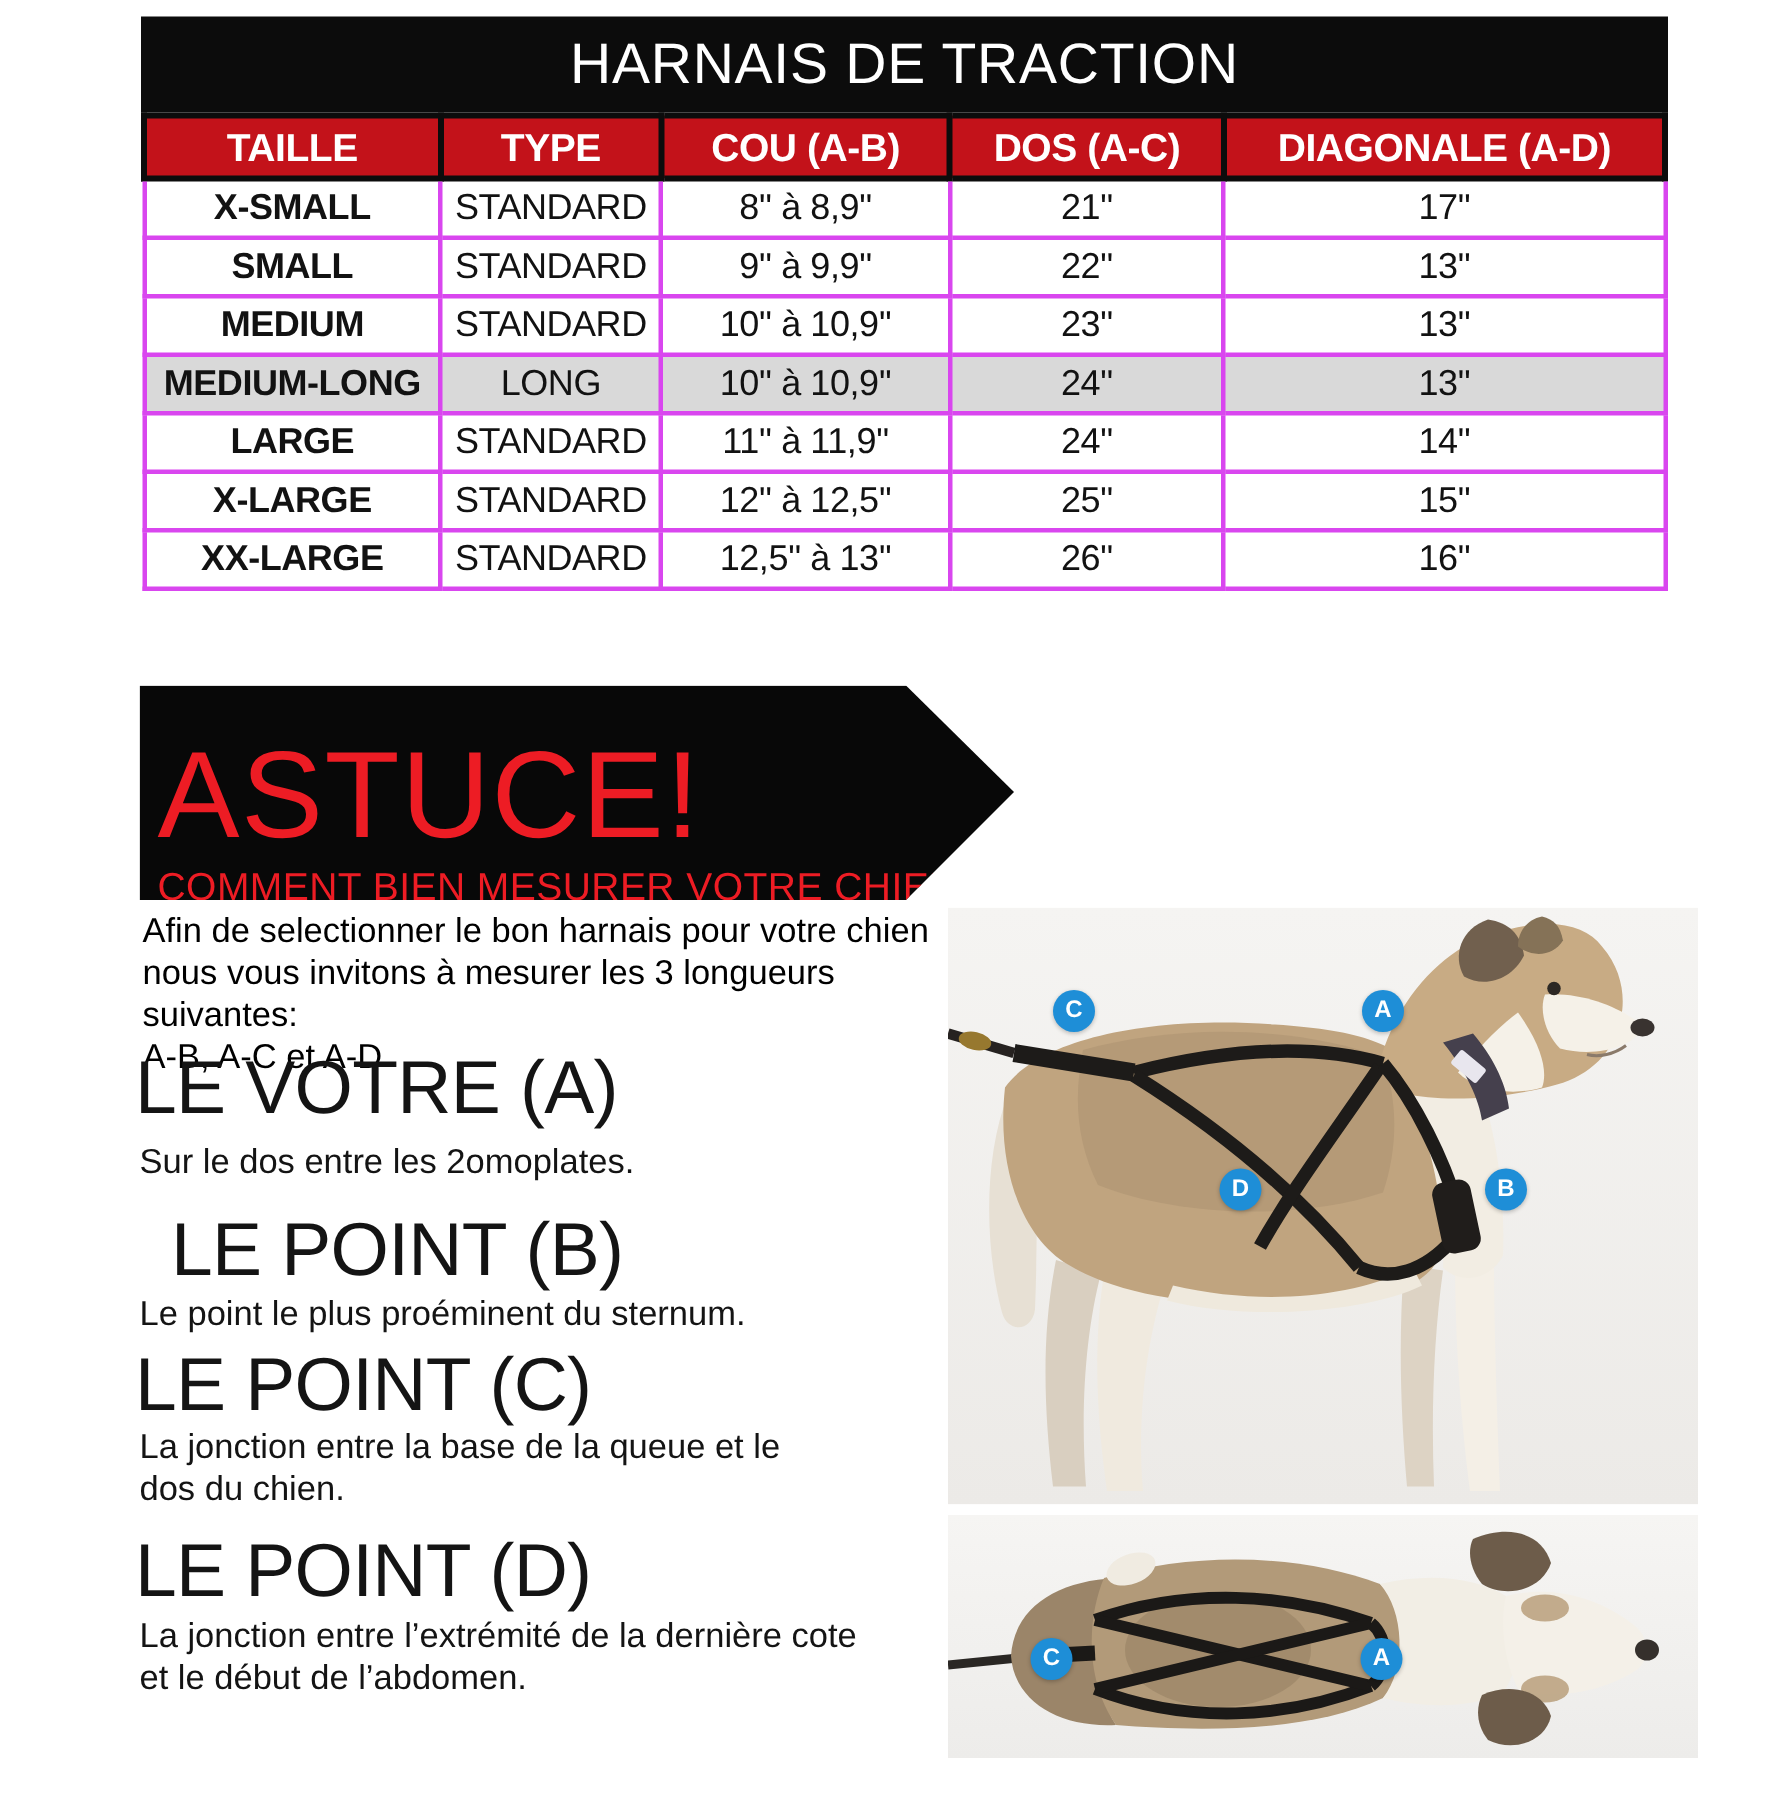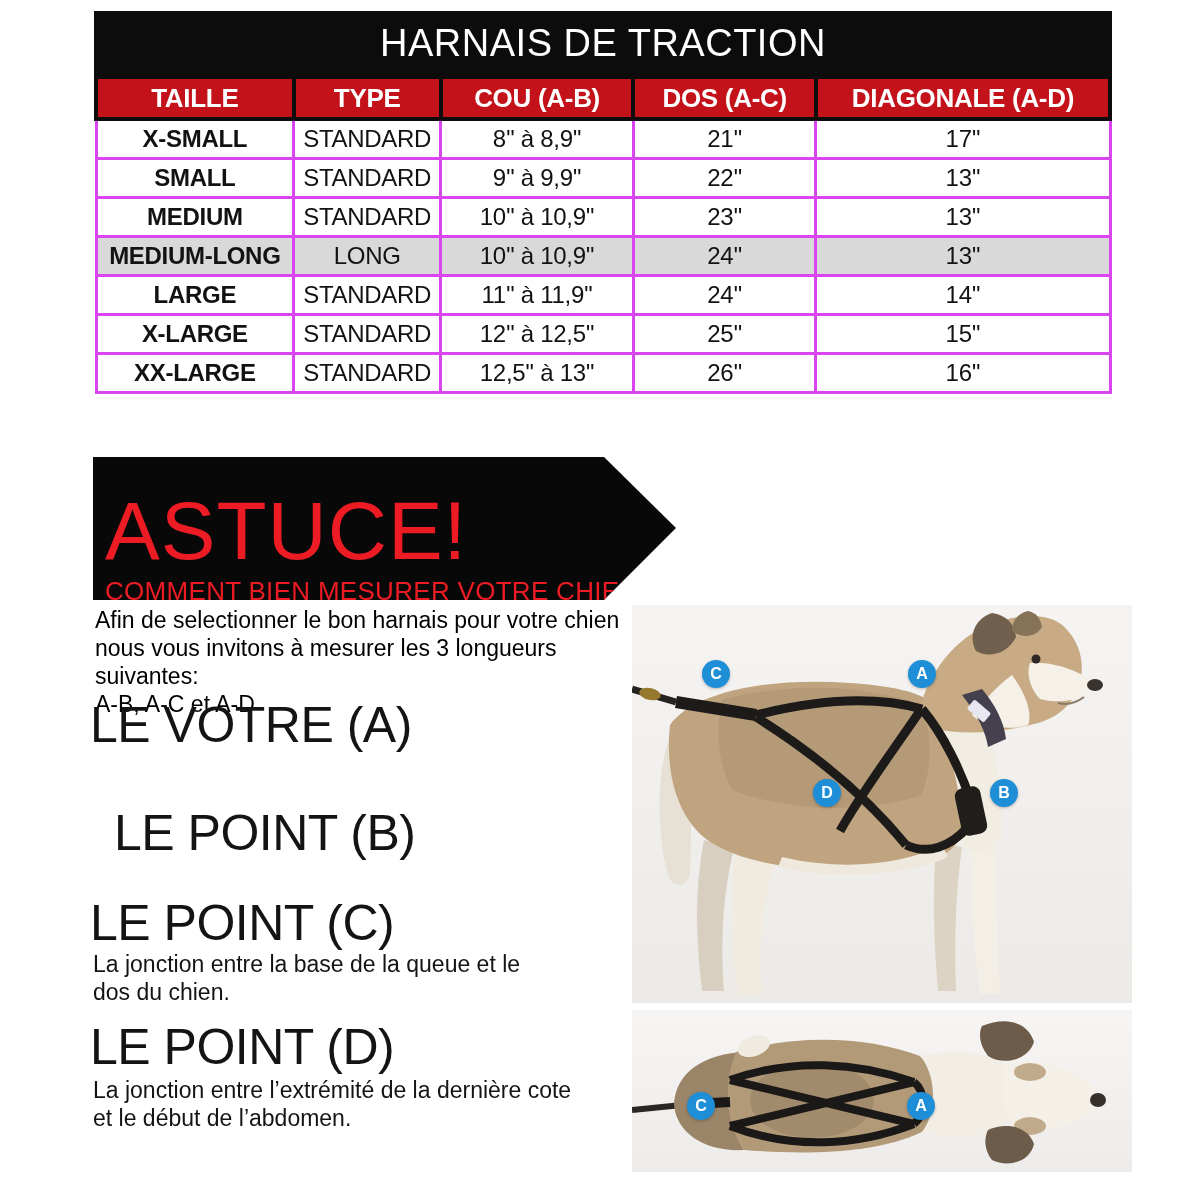--- a/index.html
+++ b/index.html
@@ -129,22 +129,24 @@
   <div class="astuce-banner">
     <div class="astuce-title">ASTUCE!</div>
     <div class="astuce-subtitle">COMMENT BIEN MESURER VOTRE CHIEN</div>
   </div>
 
   <div class="intro">Afin de selectionner le bon harnais pour votre chien
 nous vous invitons à mesurer les 3 longueurs suivantes:
 A-B, A-C et A-D</div>
 
   <div class="point-h ph-a">LE VOTRE (A)</div>
+  <div class="point-p pp-a">Sur le dos entre les 2omoplates.</div>
 
   <div class="point-h ph-b">LE POINT (B)</div>
+  <div class="point-p pp-b">Le point le plus proéminent du sternum.</div>
 
   <div class="point-h ph-c">LE POINT (C)</div>
   <div class="point-p pp-c">La jonction entre la base de la queue et le
 dos du chien.</div>
 
   <div class="point-h ph-d">LE POINT (D)</div>
   <div class="point-p pp-d">La jonction entre l’extrémité de la dernière cote
 et le début de l’abdomen.</div>
 
   <div class="photo photo-side">

